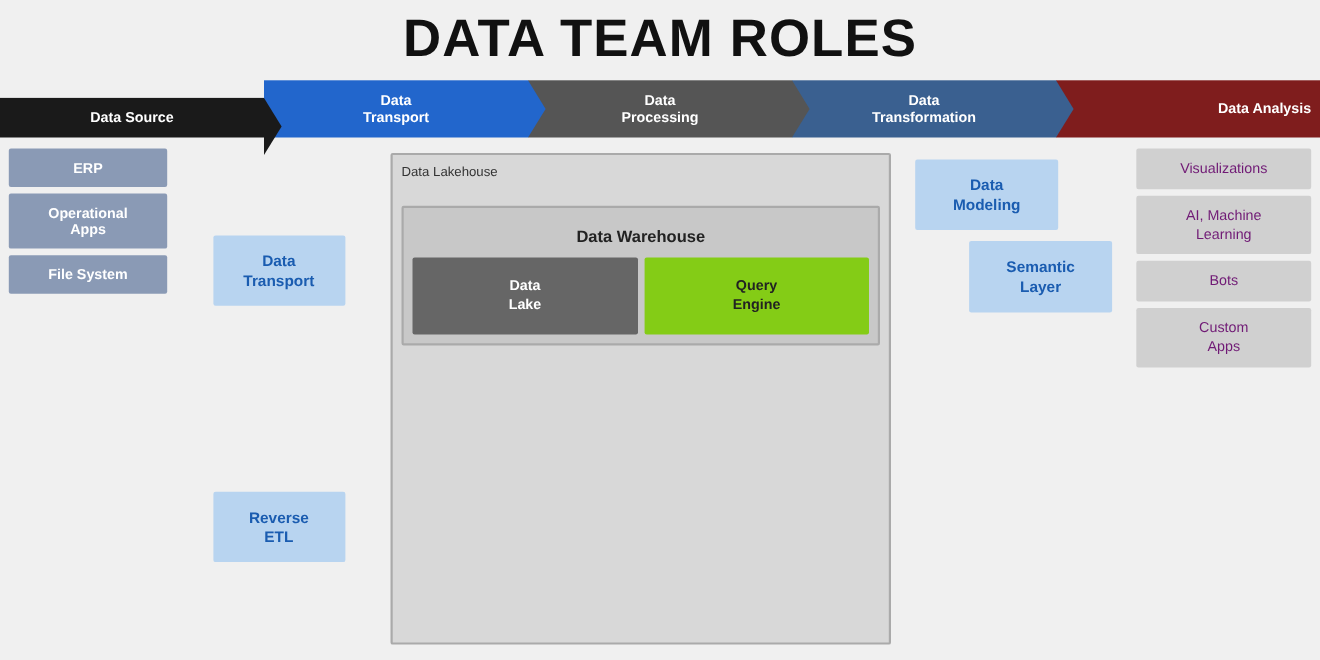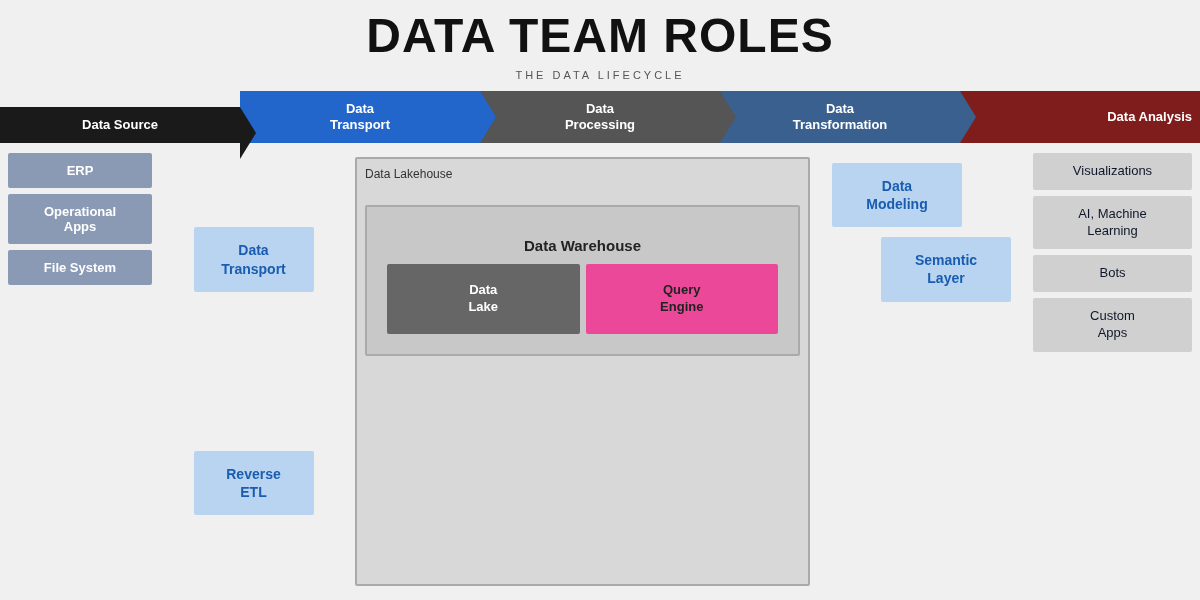--- a/index.html
+++ b/index.html
@@ -176,21 +176,21 @@
 
     .lakehouse-label {
       font-size: 12px;
       color: #333;
       margin-bottom: 6px;
     }
 
     .warehouse-box {
       border: 2px solid #aaa;
       background: #c8c8c8;
-      padding: 20px;
+      padding: 8px;
       margin-bottom: 6px;
       border-radius: 2px;
       margin-top: 24px;
     }
 
     .warehouse-label {
       font-size: 15px;
       font-weight: 600;
       color: #222;
       text-align: center;
@@ -208,21 +208,21 @@
       padding: 18px 10px;
       font-size: 13px;
       font-weight: 700;
       text-align: center;
       flex: 1;
       border-radius: 2px;
       line-height: 1.3;
     }
 
     .query-box {
-      background: #ec4899;
+      background: #84cc16;
       color: #222;
       padding: 18px 10px;
       font-size: 13px;
       font-weight: 600;
       text-align: center;
       flex: 1;
       border-radius: 2px;
       line-height: 1.3;
     }
 
@@ -257,37 +257,36 @@
     .col-analysis {
       width: 175px;
       display: flex;
       flex-direction: column;
       gap: 6px;
       padding: 0 8px;
     }
 
     .analysis-item {
       background: #d0d0d0;
-      color: #0f172a;
+      color: #701a75;
       text-align: center;
       padding: 10px 8px;
       font-size: 13px;
       font-weight: 500;
       border-radius: 2px;
       line-height: 1.3;
     }
   </style>
 </head>
 <body>
 
 <div class="page">
 
   <div class="title-area">
     <div class="title-line1">DATA TEAM ROLES</div>
-    <div class="subtitle">THE DATA LIFECYCLE</div>
   </div>
 
   <div class="pipeline">
     <div class="pipeline-step black">
       <span>Data Source</span>
     </div>
     <div class="pipeline-step blue">
       <span>Data<br>Transport</span>
     </div>
     <div class="pipeline-step gray-dark">

